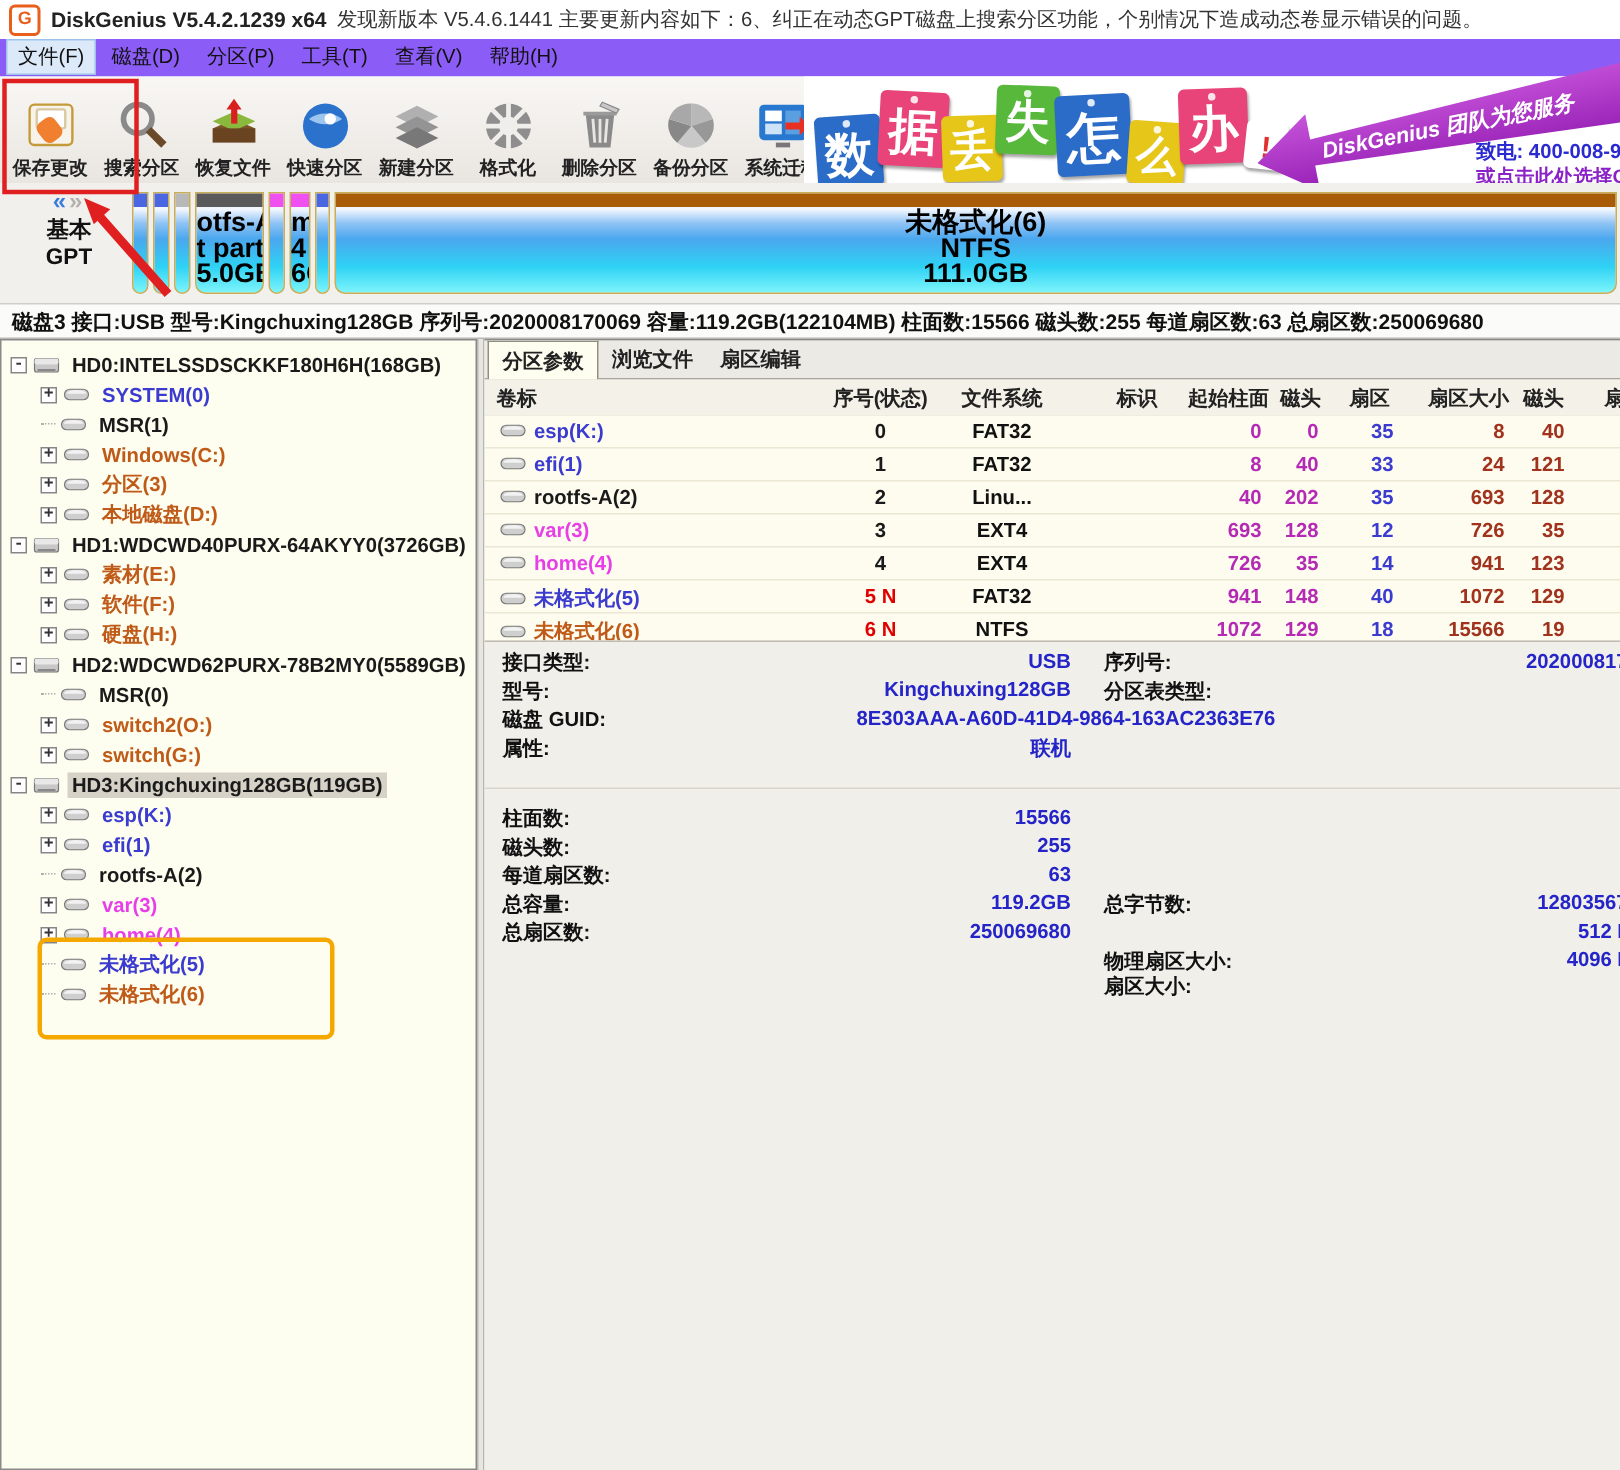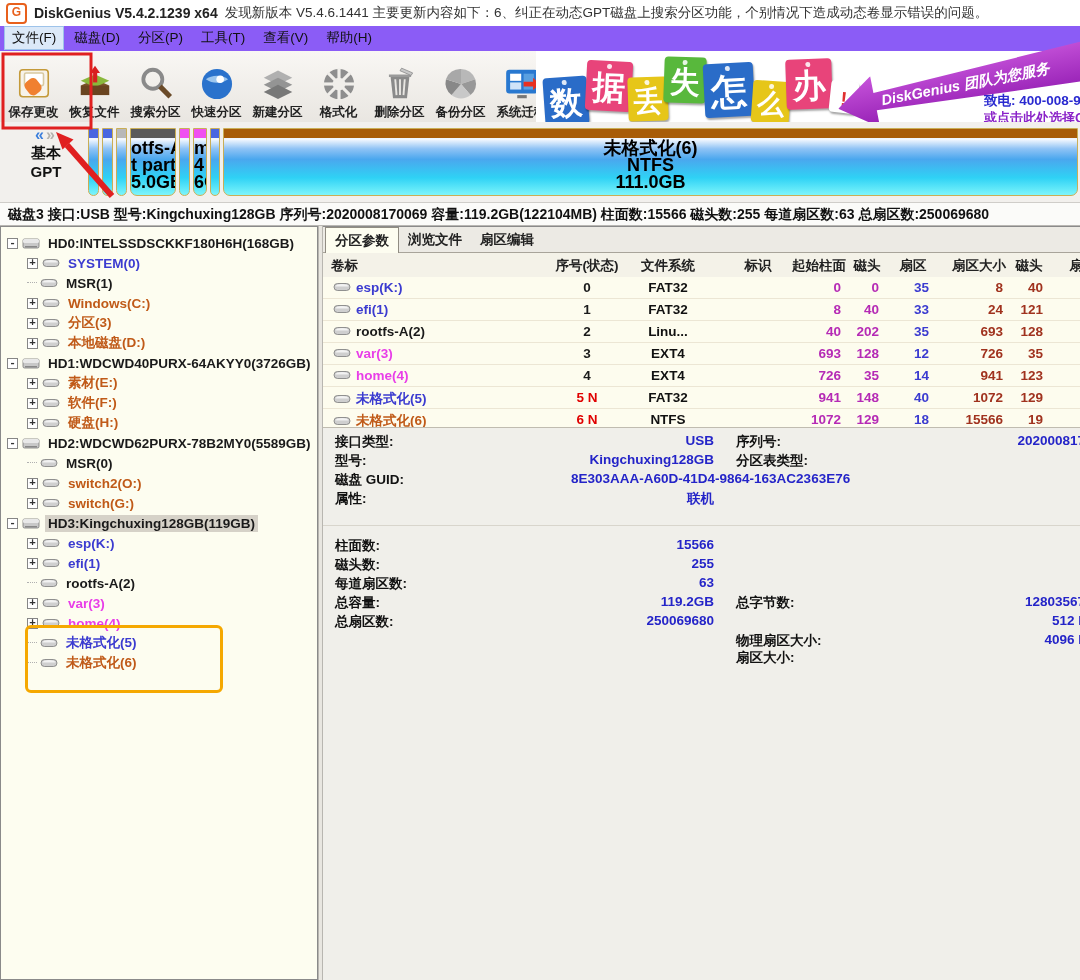--- a/index.html
+++ b/index.html
@@ -111,37 +111,37 @@
           <rect x="3" y="3" width="18" height="17" rx="2" fill="#f7f3ea" stroke="#c49a3a"></rect>
           <rect x="6" y="5" width="12" height="8" rx="1" fill="#fff" stroke="#d8c9a0"></rect>
           <rect x="7" y="9" width="9" height="10" rx="3" transform="rotate(-38 11 14)" fill="#f08030"></rect>
         </svg>
       </div>
       <div class="lbl">保存更改</div>
     </div>
     <div class="tbtn">
       <div>
         <svg viewBox="0 0 24 24">
+          <circle cx="10" cy="9" r="6" fill="none" stroke="#8a8a8a" stroke-width="2.4"></circle>
+          <line x1="14.5" y1="13.5" x2="21" y2="20" stroke="#6a4a28" stroke-width="3.2"></line>
+        </svg>
+      </div>
+      <div class="lbl">搜索分区</div>
+    </div>
+    <div class="tbtn">
+      <div>
+        <svg viewBox="0 0 24 24">
           <path d="M3 13l9-4 9 4-9 4z" fill="#7a5428"></path>
           <path d="M3 10l9-4 9 4-9 4z" fill="#8ab83c"></path>
           <rect x="3" y="13" width="18" height="6" fill="#6a4420"></rect>
           <rect x="10.8" y="3" width="2.6" height="8" fill="#d82020"></rect>
           <polygon points="12,0.5 8.8,5 15.2,5" fill="#d82020"></polygon>
         </svg>
       </div>
       <div class="lbl">恢复文件</div>
-    </div>
-    <div class="tbtn">
-      <div>
-        <svg viewBox="0 0 24 24">
-          <circle cx="10" cy="9" r="6" fill="none" stroke="#8a8a8a" stroke-width="2.4"></circle>
-          <line x1="14.5" y1="13.5" x2="21" y2="20" stroke="#6a4a28" stroke-width="3.2"></line>
-        </svg>
-      </div>
-      <div class="lbl">搜索分区</div>
     </div>
     <div class="tbtn">
       <div>
         <svg viewBox="0 0 24 24">
           <circle cx="12" cy="12" r="9.5" fill="#2a72cc"></circle>
           <path d="M5 9a9 6 0 0 1 14 0 12 12 0 0 1-14 0z" fill="#9cc6ee"></path>
           <circle cx="14" cy="9" r="2.4" fill="#fff"></circle>
         </svg>
       </div>
       <div class="lbl">快速分区</div>

